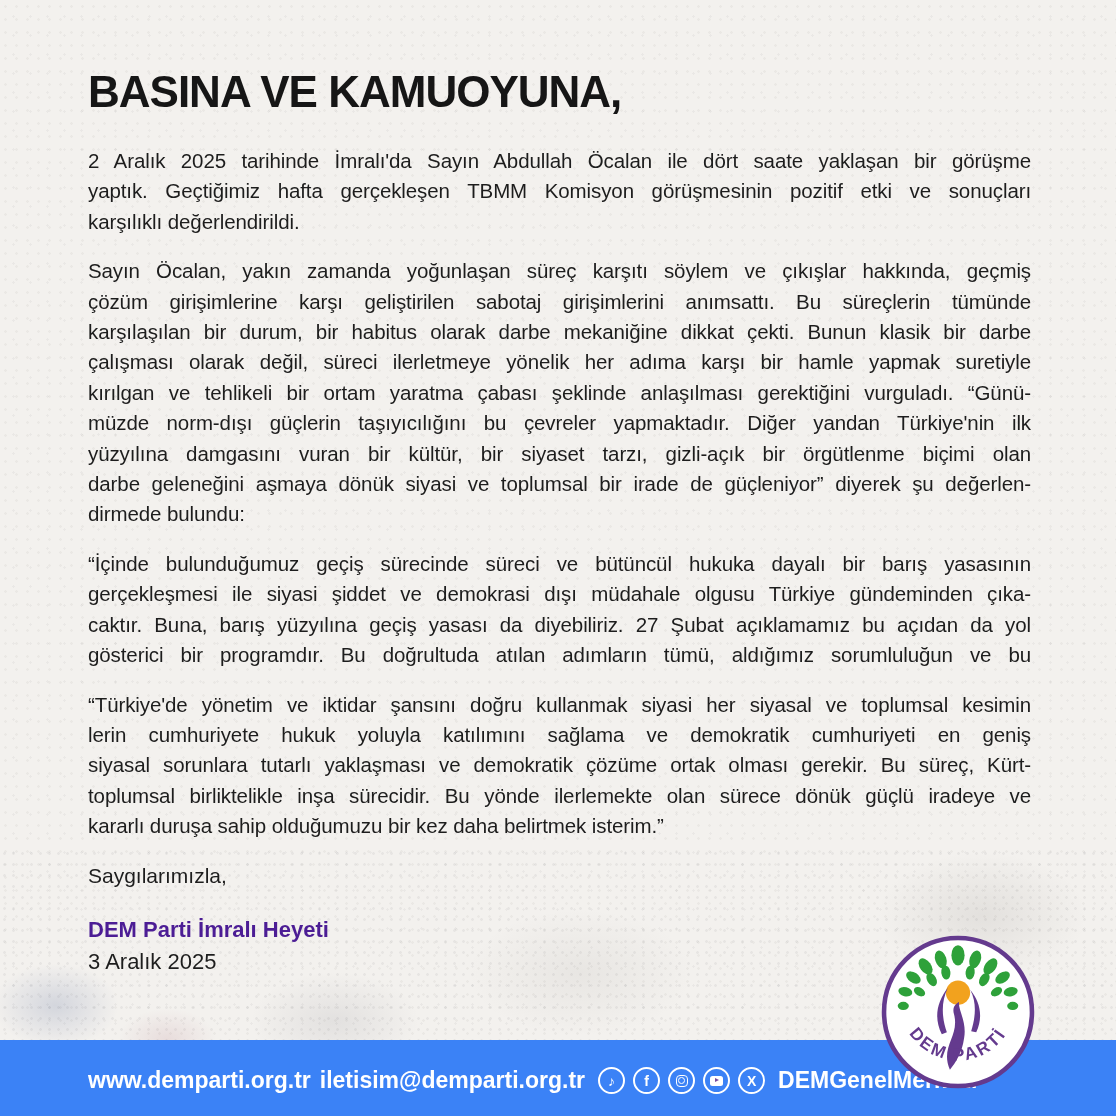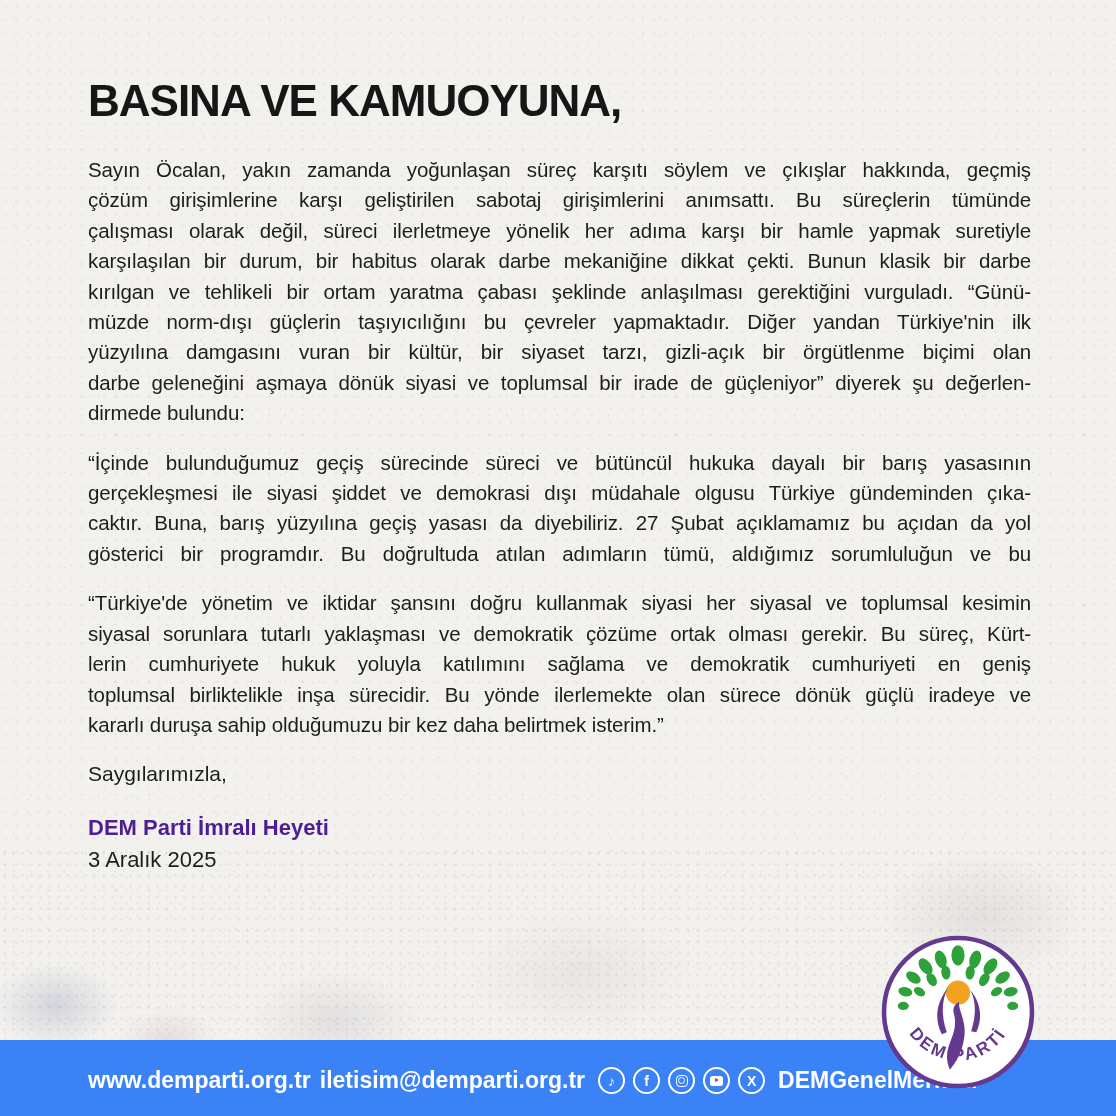--- a/index.html
+++ b/index.html
@@ -24,21 +24,21 @@
     background:
       radial-gradient(90px 60px at 5% 82%, rgba(45,70,130,.16), transparent 70%),
       radial-gradient(70px 45px at 15% 100%, rgba(140,50,70,.11), transparent 70%),
       radial-gradient(120px 70px at 30% 90%, rgba(80,80,95,.10), transparent 70%),
       radial-gradient(160px 90px at 52% 65%, rgba(120,115,110,.09), transparent 70%),
       radial-gradient(150px 90px at 88% 35%, rgba(110,105,100,.12), transparent 70%),
       radial-gradient(rgba(70,70,80,0.07) 1px, transparent 1.5px);
     background-size:auto,auto,auto,auto,auto,9px 11px;
   }
 
-  .content{position:absolute;left:88px;top:77px;width:943px;}
+  .content{position:absolute;left:88px;top:68px;width:943px;}
   .title{
     font-size:44px;line-height:48px;font-weight:bold;letter-spacing:-1px;
     color:#161616;margin:0 0 30px 0;
   }
   .para{margin:0 0 19px 0;font-size:20.5px;line-height:30.4px;color:#1d1d1d;letter-spacing:-0.1px;}
   .para .line{text-align:justify;text-align-last:justify;}
   .para .line.last{text-align-last:left;}
   .signoff{margin-top:7px;font-size:21px;line-height:30px;}
   .sig-name{margin-top:24px;font-size:22px;line-height:30px;font-weight:bold;color:#4c1d95;}
   .sig-date{margin-top:2px;font-size:22px;line-height:30px;}
@@ -67,40 +67,45 @@
 </head>
 <body>
 
 <div class="bg-noise"></div>
 <div class="photo-strip"></div>
 
 <div class="content">
   <h1 class="title">BASINA VE KAMUOYUNA,</h1>
 
   <div class="para">
+      <div class="line">2 Aralık 2025 tarihinde İmralı'da Sayın Abdullah Öcalan ile dört saate yaklaşan bir görüşme</div>
+      <div class="line">yaptık. Geçtiğimiz hafta gerçekleşen TBMM Komisyon görüşmesinin pozitif etki ve sonuçları</div>
+      <div class="line last">karşılıklı değerlendirildi.</div>
+    </div>
+  <div class="para">
       <div class="line">Sayın Öcalan, yakın zamanda yoğunlaşan süreç karşıtı söylem ve çıkışlar hakkında, geçmiş</div>
       <div class="line">çözüm girişimlerine karşı geliştirilen sabotaj girişimlerini anımsattı. Bu süreçlerin tümünde</div>
+      <div class="line">karşılaşılan bir durum, bir habitus olarak darbe mekaniğine dikkat çekti. Bunun klasik bir darbe</div>
       <div class="line">çalışması olarak değil, süreci ilerletmeye yönelik her adıma karşı bir hamle yapmak suretiyle</div>
-      <div class="line">karşılaşılan bir durum, bir habitus olarak darbe mekaniğine dikkat çekti. Bunun klasik bir darbe</div>
       <div class="line">kırılgan ve tehlikeli bir ortam yaratma çabası şeklinde anlaşılması gerektiğini vurguladı. “Günü-</div>
       <div class="line">müzde norm-dışı güçlerin taşıyıcılığını bu çevreler yapmaktadır. Diğer yandan Türkiye'nin ilk</div>
       <div class="line">yüzyılına damgasını vuran bir kültür, bir siyaset tarzı, gizli-açık bir örgütlenme biçimi olan</div>
       <div class="line">darbe geleneğini aşmaya dönük siyasi ve toplumsal bir irade de güçleniyor” diyerek şu değerlen-</div>
       <div class="line last">dirmede bulundu:</div>
     </div>
   <div class="para">
       <div class="line">“İçinde bulunduğumuz geçiş sürecinde süreci ve bütüncül hukuka dayalı bir barış yasasının</div>
       <div class="line">gerçekleşmesi ile siyasi şiddet ve demokrasi dışı müdahale olgusu Türkiye gündeminden çıka-</div>
       <div class="line">caktır. Buna, barış yüzyılına geçiş yasası da diyebiliriz. 27 Şubat açıklamamız bu açıdan da yol</div>
       <div class="line">gösterici bir programdır. Bu doğrultuda atılan adımların tümü, aldığımız sorumluluğun ve bu</div>
     </div>
   <div class="para">
       <div class="line">“Türkiye'de yönetim ve iktidar şansını doğru kullanmak siyasi her siyasal ve toplumsal kesimin</div>
+      <div class="line">lerin cumhuriyete hukuk yoluyla katılımını sağlama ve demokratik cumhuriyeti en geniş</div>
       <div class="line">siyasal sorunlara tutarlı yaklaşması ve demokratik çözüme ortak olması gerekir. Bu süreç, Kürt-</div>
-      <div class="line">lerin cumhuriyete hukuk yoluyla katılımını sağlama ve demokratik cumhuriyeti en geniş</div>
       <div class="line">toplumsal birliktelikle inşa sürecidir. Bu yönde ilerlemekte olan sürece dönük güçlü iradeye ve</div>
       <div class="line last">kararlı duruşa sahip olduğumuzu bir kez daha belirtmek isterim.”</div>
     </div>
 
   <div class="signoff">Saygılarımızla,</div>
   <div class="sig-name">DEM Parti İmralı Heyeti</div>
   <div class="sig-date">3 Aralık 2025</div>
 </div>
 
 <div class="footer-bar">

